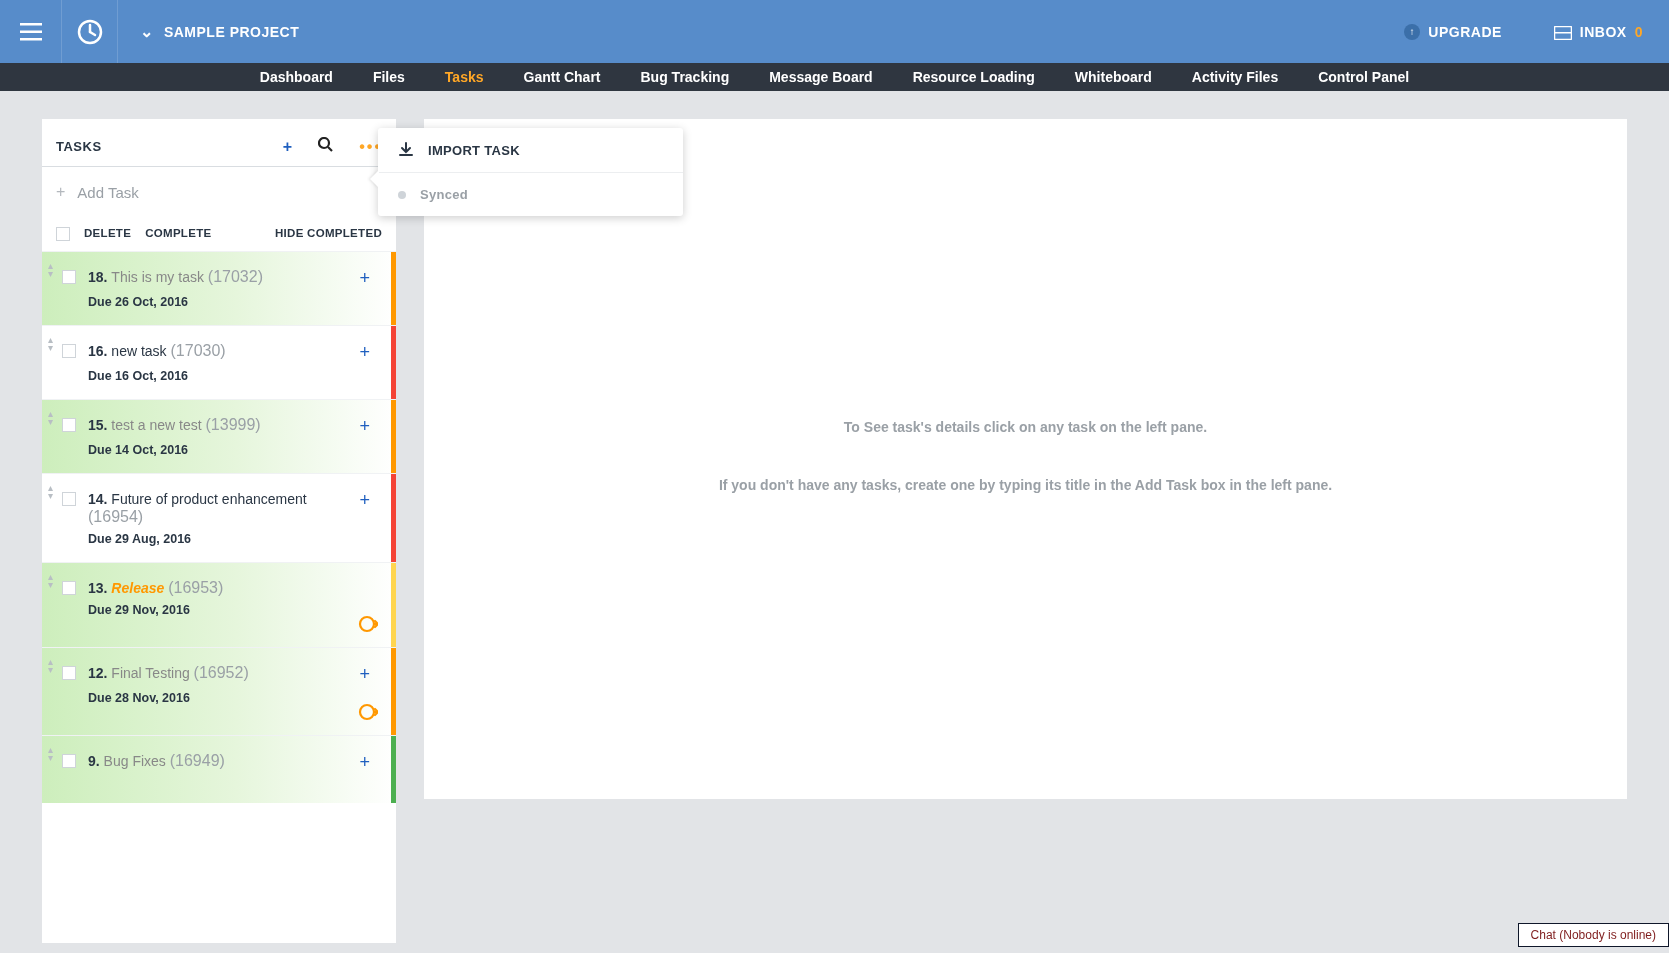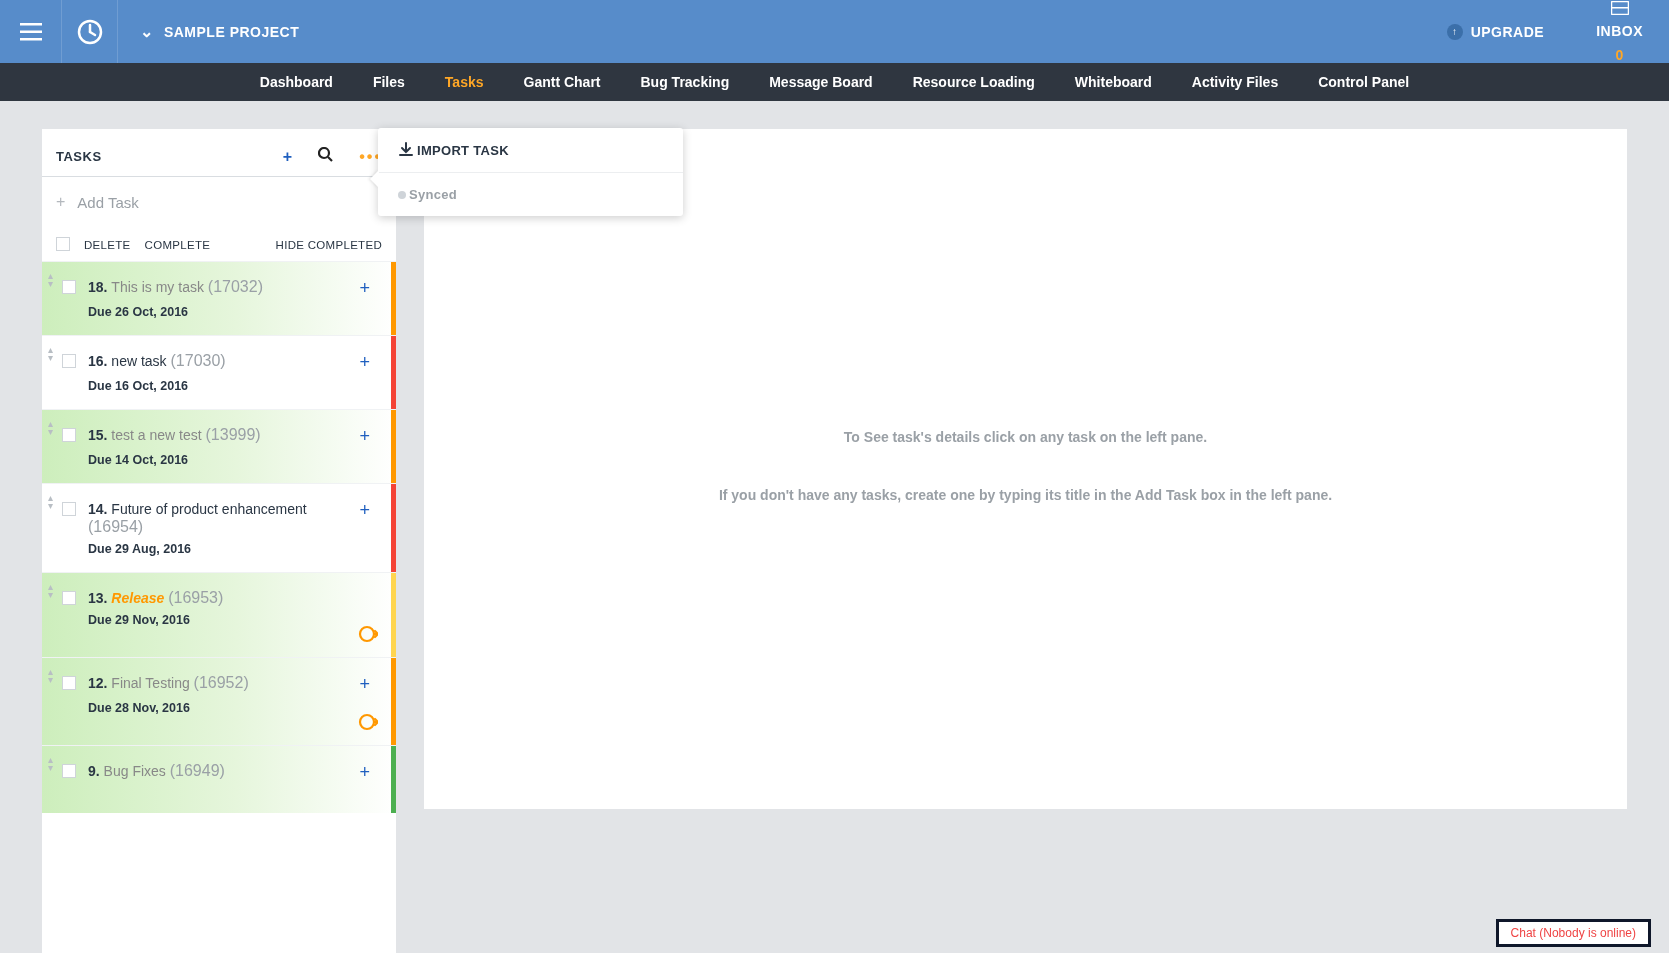--- a/index.html
+++ b/index.html
@@ -49,32 +49,31 @@
     display: flex; align-items: center; gap: 8px;
     padding: 0 26px; cursor: pointer;
     letter-spacing: 0.5px;
   }
   .upgrade .circ {
     width: 16px; height:16px; border-radius:50%;
     background:#3b6fa9; display:flex;align-items:center;justify-content:center;
     font-size:10px;color:#fff;font-weight:900;
   }
   .inbox {
-    display: flex; align-items:center; gap:8px;
+    display: flex; align-items:flex-end; gap:8px;
     padding: 0 26px; cursor: pointer;
     letter-spacing: 0.5px;
-    flex-direction: column;
   }
   .inbox .count { color:#ffa726; font-weight:700;}
   .inbox svg { width:18px; height:14px;}
 
   
   .navbar {
     background:#2f3640;
-    height:38px;
+    height:28px;
     display:flex;
     align-items:center;
     justify-content:center;
     gap: 4px;
   }
   .nav-item {
     color:#fff;
     font-size:14px;
     font-weight:600;
     padding: 0 18px;
@@ -110,24 +109,24 @@
   .lp-icon { cursor:pointer; color:#1f5fbf; font-size:16px; font-weight:700;}
   .lp-icon.search { color:#222; }
   .lp-icon.more { color:#ffa726; letter-spacing:2px; font-weight:900;}
   .lp-addtask {
     display:flex; align-items:center; gap:12px;
     padding: 16px 14px;
     color:#9aa0a6; font-size:15px;
   }
   .lp-addtask .plus { font-size:16px; color:#b3b8bd;}
   .lp-toolbar {
-    display:flex; align-items:flex-end;
+    display:flex; align-items:flex-start;
     padding: 10px 14px;
     font-size:11.5px;
-    font-weight:400;
+    font-weight:700;
     color:#2a3644;
     gap:14px;
     letter-spacing:0.3px;
   }
   .lp-toolbar .cb { width:14px;height:14px;border:1px solid #cfd4d9;background:#fff;}
   .lp-toolbar .spacer { flex:1;}
   .tasks-list { flex:1; overflow:hidden; }
 
   .task-item {
     position:relative;
@@ -179,21 +178,21 @@
   .popover-arrow {
     position:absolute;
     left:-8px; top:42px;
     width:0;height:0;
     border-top:9px solid transparent;
     border-bottom:9px solid transparent;
     border-right:9px solid #fff;
     filter: drop-shadow(-2px 0 1px rgba(0,0,0,0.08));
   }
   .pop-row {
-    display:flex; align-items:center; gap:3px;
+    display:flex; align-items:center; gap:14px;
     padding: 14px 20px;
     font-size:13px; font-weight:700; color:#2a3644;
     letter-spacing:0.3px;
     cursor:pointer;
   }
   .pop-row.synced { border-top:1px solid #eceef0; color:#9aa0a6; font-weight:600; cursor:default;}
   .pop-row svg { width:16px; height:16px;}
   .pop-dot { width:8px;height:8px;border-radius:50%;background:#cfd4d9;}
 
   
@@ -208,26 +207,26 @@
     font-size:14px;
     font-weight:600;
     text-align:center;
     gap: 42px;
     max-height: 680px;
   }
 
   
   .chat {
     position:absolute;
-    right:18px; bottom:6px;
+    right:0; bottom:6px;
     background:#fff;
-    border:3px solid #0f172a;
+    border:1px solid #0f172a;
     padding:4px 12px;
     font-size:12px;
-    color:#ef4444;
+    color:#7f1d1d;
     cursor:pointer;
   }
 </style>
 </head>
 <body>
 
 <div class="header">
   <div class="header-left">
     <div class="hamburger">
       <svg viewBox="0 0 22 18">

